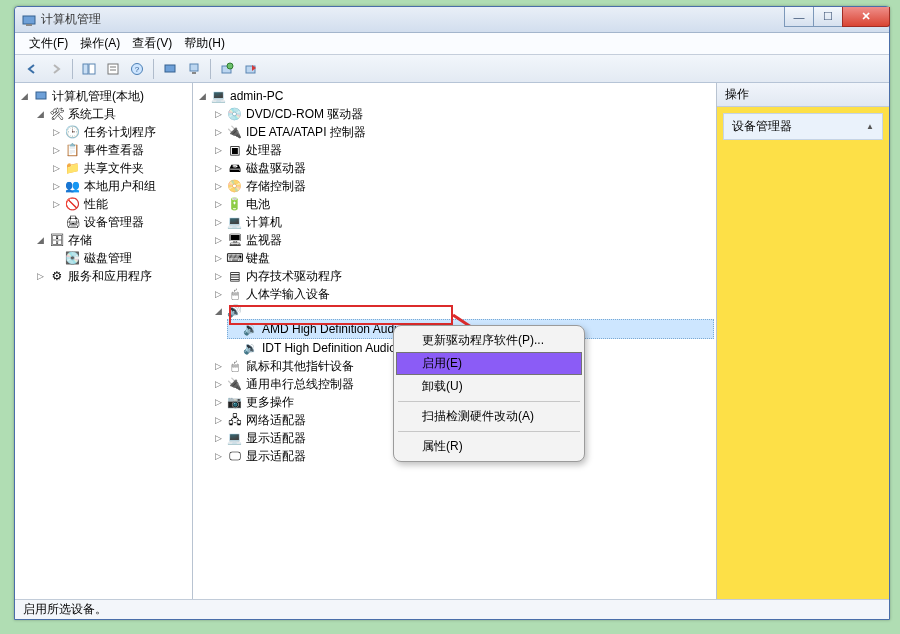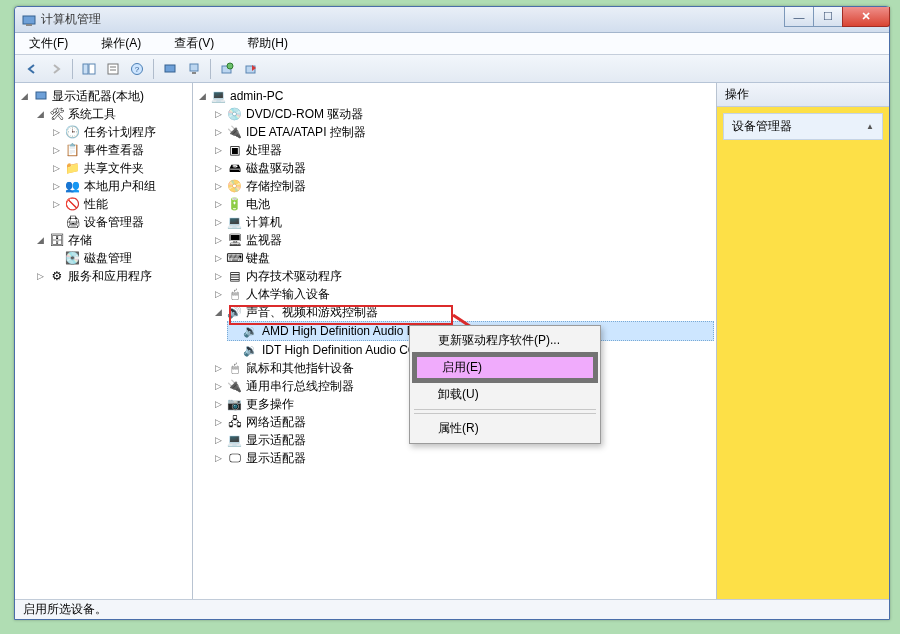--- a/index.html
+++ b/index.html
@@ -56,21 +56,21 @@
     background: linear-gradient(#ef8f8a,#d94433);
     border-color:#a02c24; color:#fff; font-weight:bold;
     border-radius: 0 0 3px 0;
   }
   
   .menubar {
     height: 22px;
     background:#fafcff;
     border-bottom:1px solid #c5cedb;
     display:flex; align-items:center; padding-left:8px;
-    gap:21px;
+    gap:0;
   }
   .menubar span { padding:2px 6px; cursor:default; }
   
   .toolbar {
     height: 28px;
     background: linear-gradient(#f2f6fb,#e3eaf3);
     border-bottom:1px solid #b6c4d6;
     display:flex; align-items:center; padding-left:6px;
     gap:2px;
   }
@@ -145,21 +145,21 @@
     border:1px solid #9b9b9b;
     box-shadow:2px 3px 6px rgba(0,0,0,0.25);
     padding:3px 2px;
     width:192px;
   }
   .context-menu .mi {
     padding:3px 18px 3px 26px;
     cursor:default;
     white-space:nowrap;
   }
-  .context-menu .mi.hover { background:#f0abfc; border:5px solid #737373; padding:2px 17px 2px 25px; }
+  .context-menu .mi.hover { background:#8b5cf6; border:1px solid #737373; padding:2px 17px 2px 25px; }
   .context-menu .msep { height:1px;background:#c7c7c7;margin:3px 2px;}
   .tri { font-size:8px; color:#555; }
   .tri-up { font-size:8px;color:#555;}
 </style>
 </head>
 <body>
 
 <div class="window">
 
   <div class="titlebar">
@@ -247,21 +247,21 @@
     <div class="left-pane">
       <ul class="tree">
         <li>
           <div class="node">
             <span class="expander">◢</span>
             <span class="icon">
                 <svg width="14" height="14">
                   <rect x="2" y="3" width="10" height="7" fill="#6ea0d8" stroke="#35608f"></rect>
                 </svg>
               </span>
-            <span>显示适配器(本地)</span>
+            <span>计算机管理(本地)</span>
           </div>
           <ul>
             <li>
               <div class="node">
                 <span class="expander">◢</span>
                 <span class="icon">🛠</span>
                 <span>系统工具</span>
               </div>
               <ul>
                 <li>
@@ -419,21 +419,20 @@
                 <div class="node">
                   <span class="expander">▷</span>
                   <span class="icon">🖱</span>
                   <span>人体学输入设备</span>
                 </div>
               </li>
             <li>
               <div class="node">
                   <span class="expander">◢</span>
                   <span class="icon">🔊</span>
-                  <span>声音、视频和游戏控制器</span>
                 </div>
               <ul>
                 <li>
                     <div class="node selected">
                       <span class="expander" style="visibility:hidden">▷</span>
                       <span class="icon">🔉</span>
                       <span>AMD High Definition Audio Device</span>
                     </div>
                   </li>
                 <li>
@@ -491,25 +490,26 @@
         </li>
       </ul>
 
       <div class="highlight-rect" style="left:36px; top:222px; width:224px; height:20px;"></div>
 
       <svg class="arrow-overlay" style="left:256px; top:222px;" width="150" height="100">
         <line x1="4" y1="10" x2="128" y2="92" stroke="#dc2b2b" stroke-width="3"></line>
         <polygon points="128,92 116,78 132,82" fill="#dc2b2b"></polygon>
       </svg>
 
-      <div class="context-menu" style="left:216px; top:242px;">
+      <div class="context-menu" style="left:200px; top:242px;border-radius:8px;">
         <div class="mi">更新驱动程序软件(P)...</div>
         <div class="mi hover">启用(E)</div>
         <div class="mi">卸载(U)</div>
         <div class="msep"></div>
+        <div class="mi">扫描检测硬件改动(A)</div>
         <div class="msep"></div>
         <div class="mi">属性(R)</div>
       </div>
     </div>
 
     <div class="right-pane">
       <div class="pane-title">操作</div>
       <div class="actions-group">
         <span>设备管理器</span>
         <span class="tri-up">▲</span>

